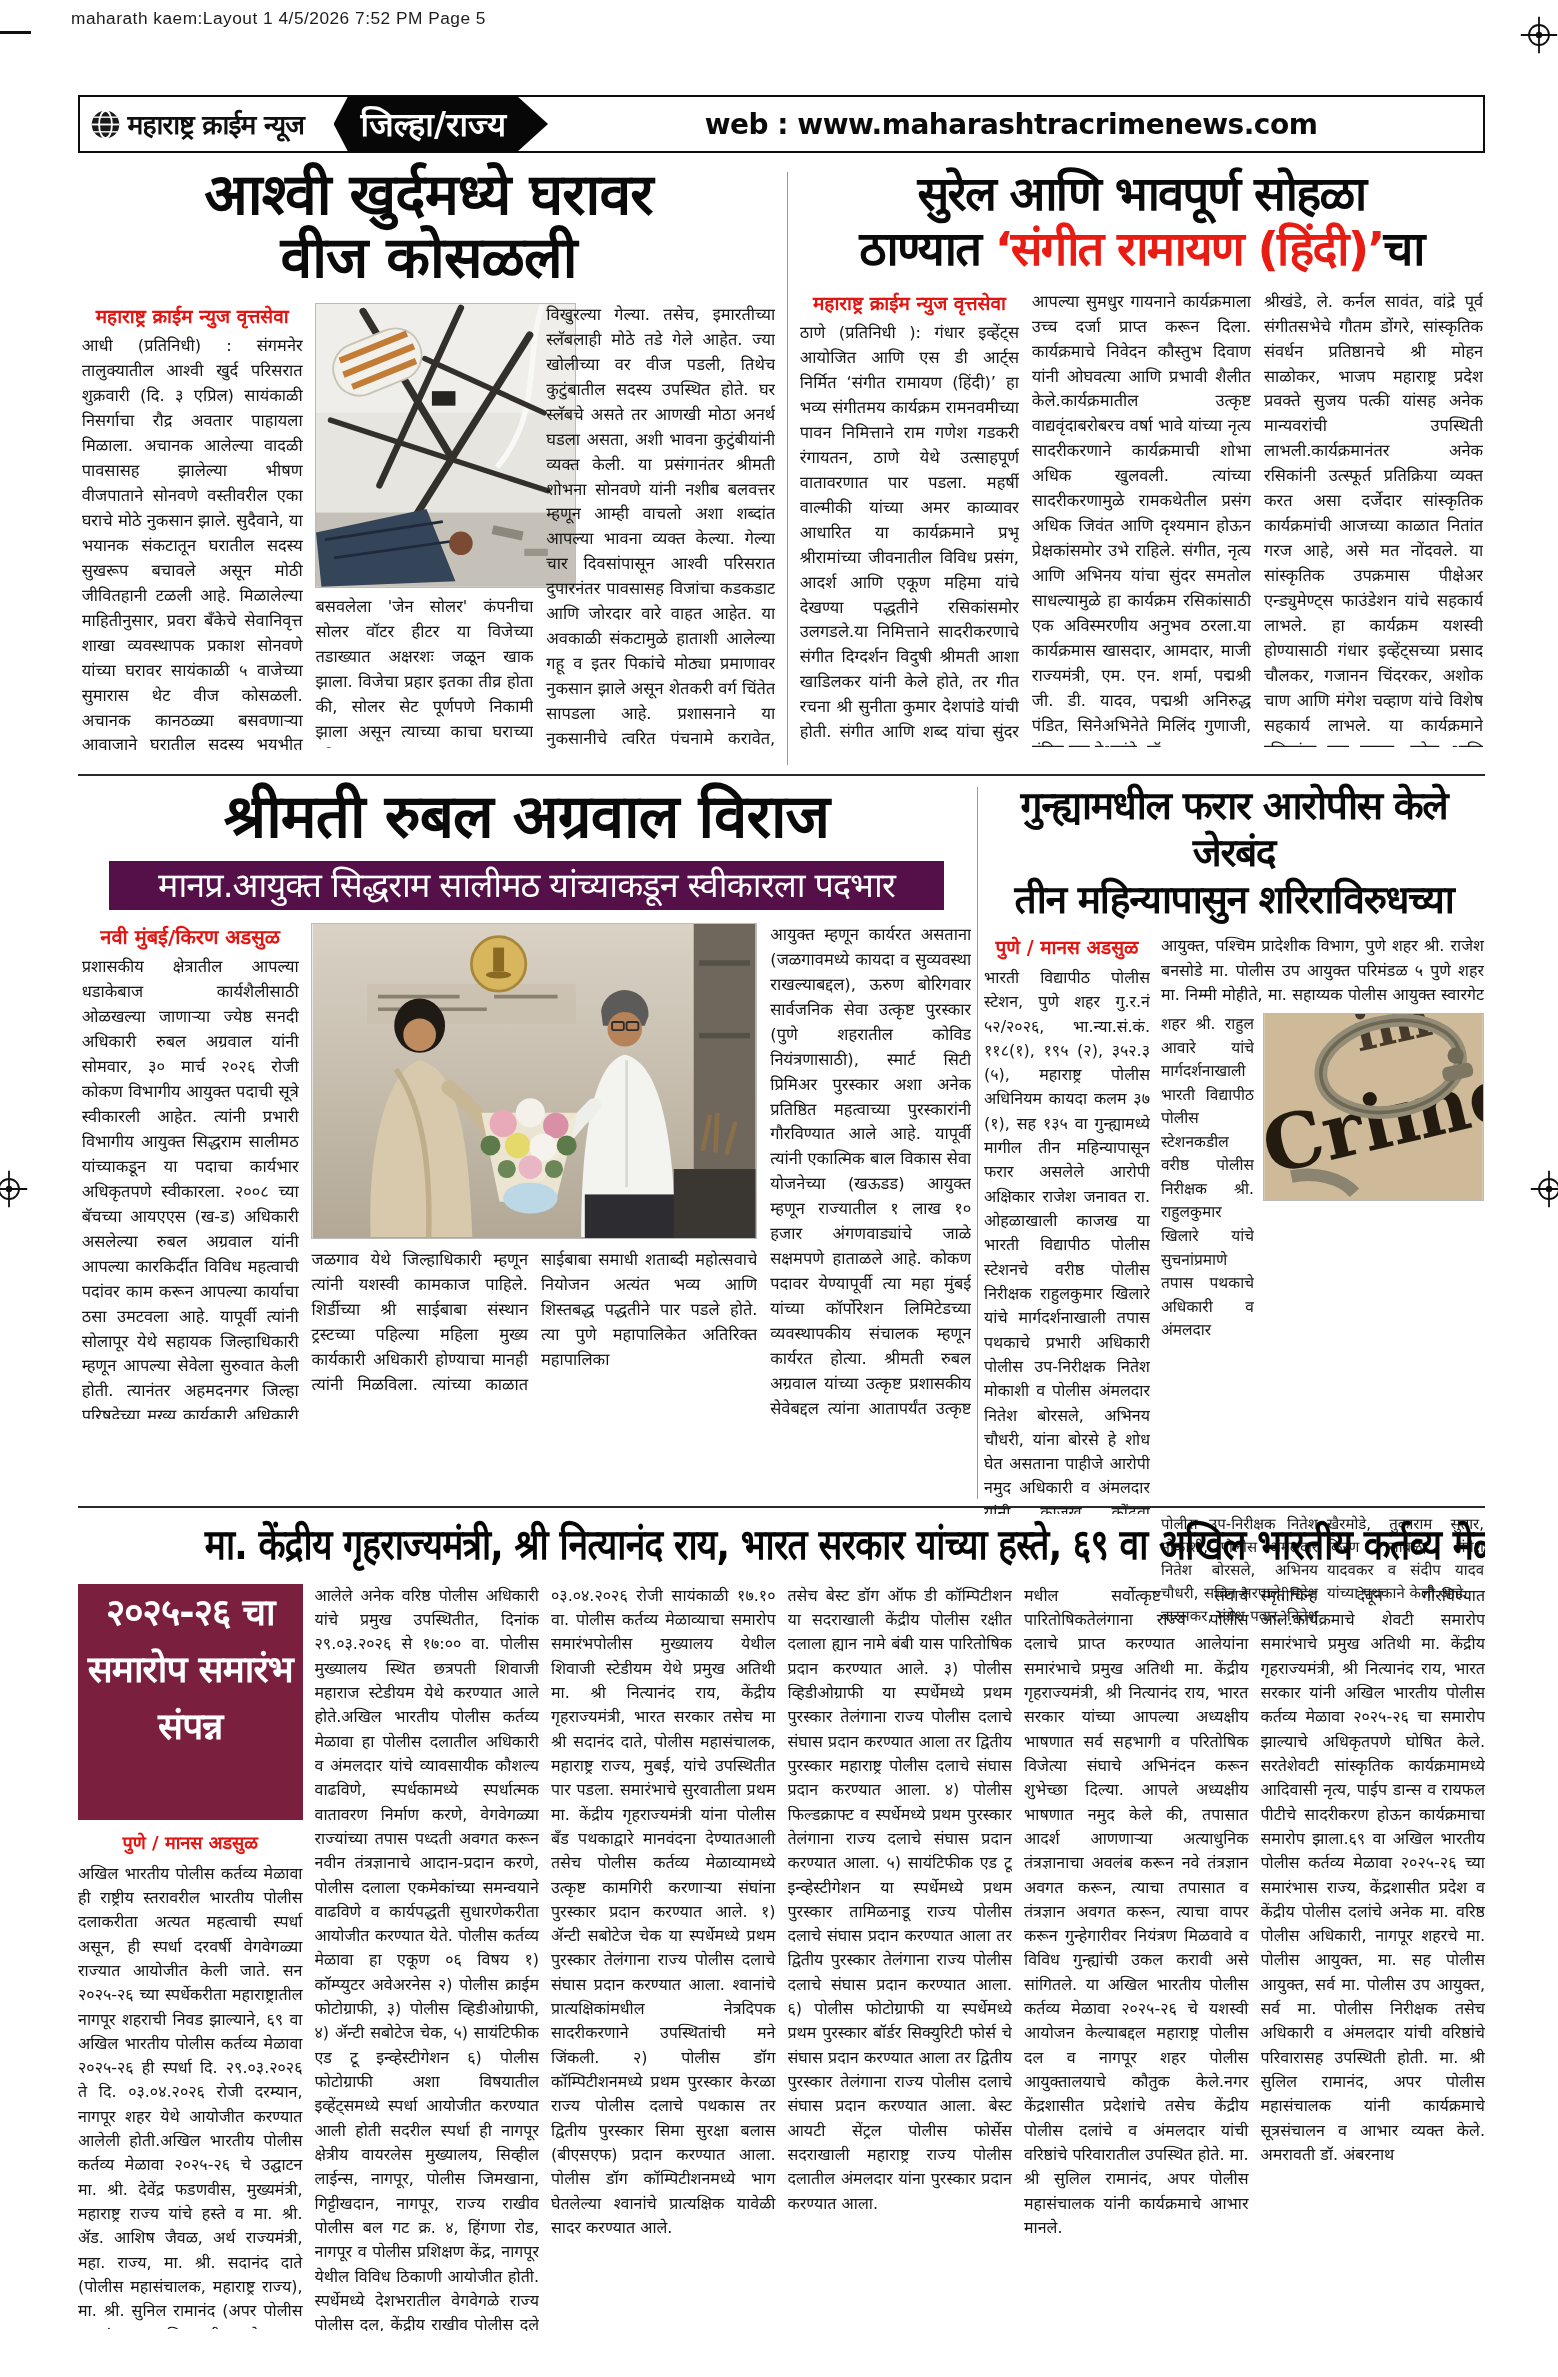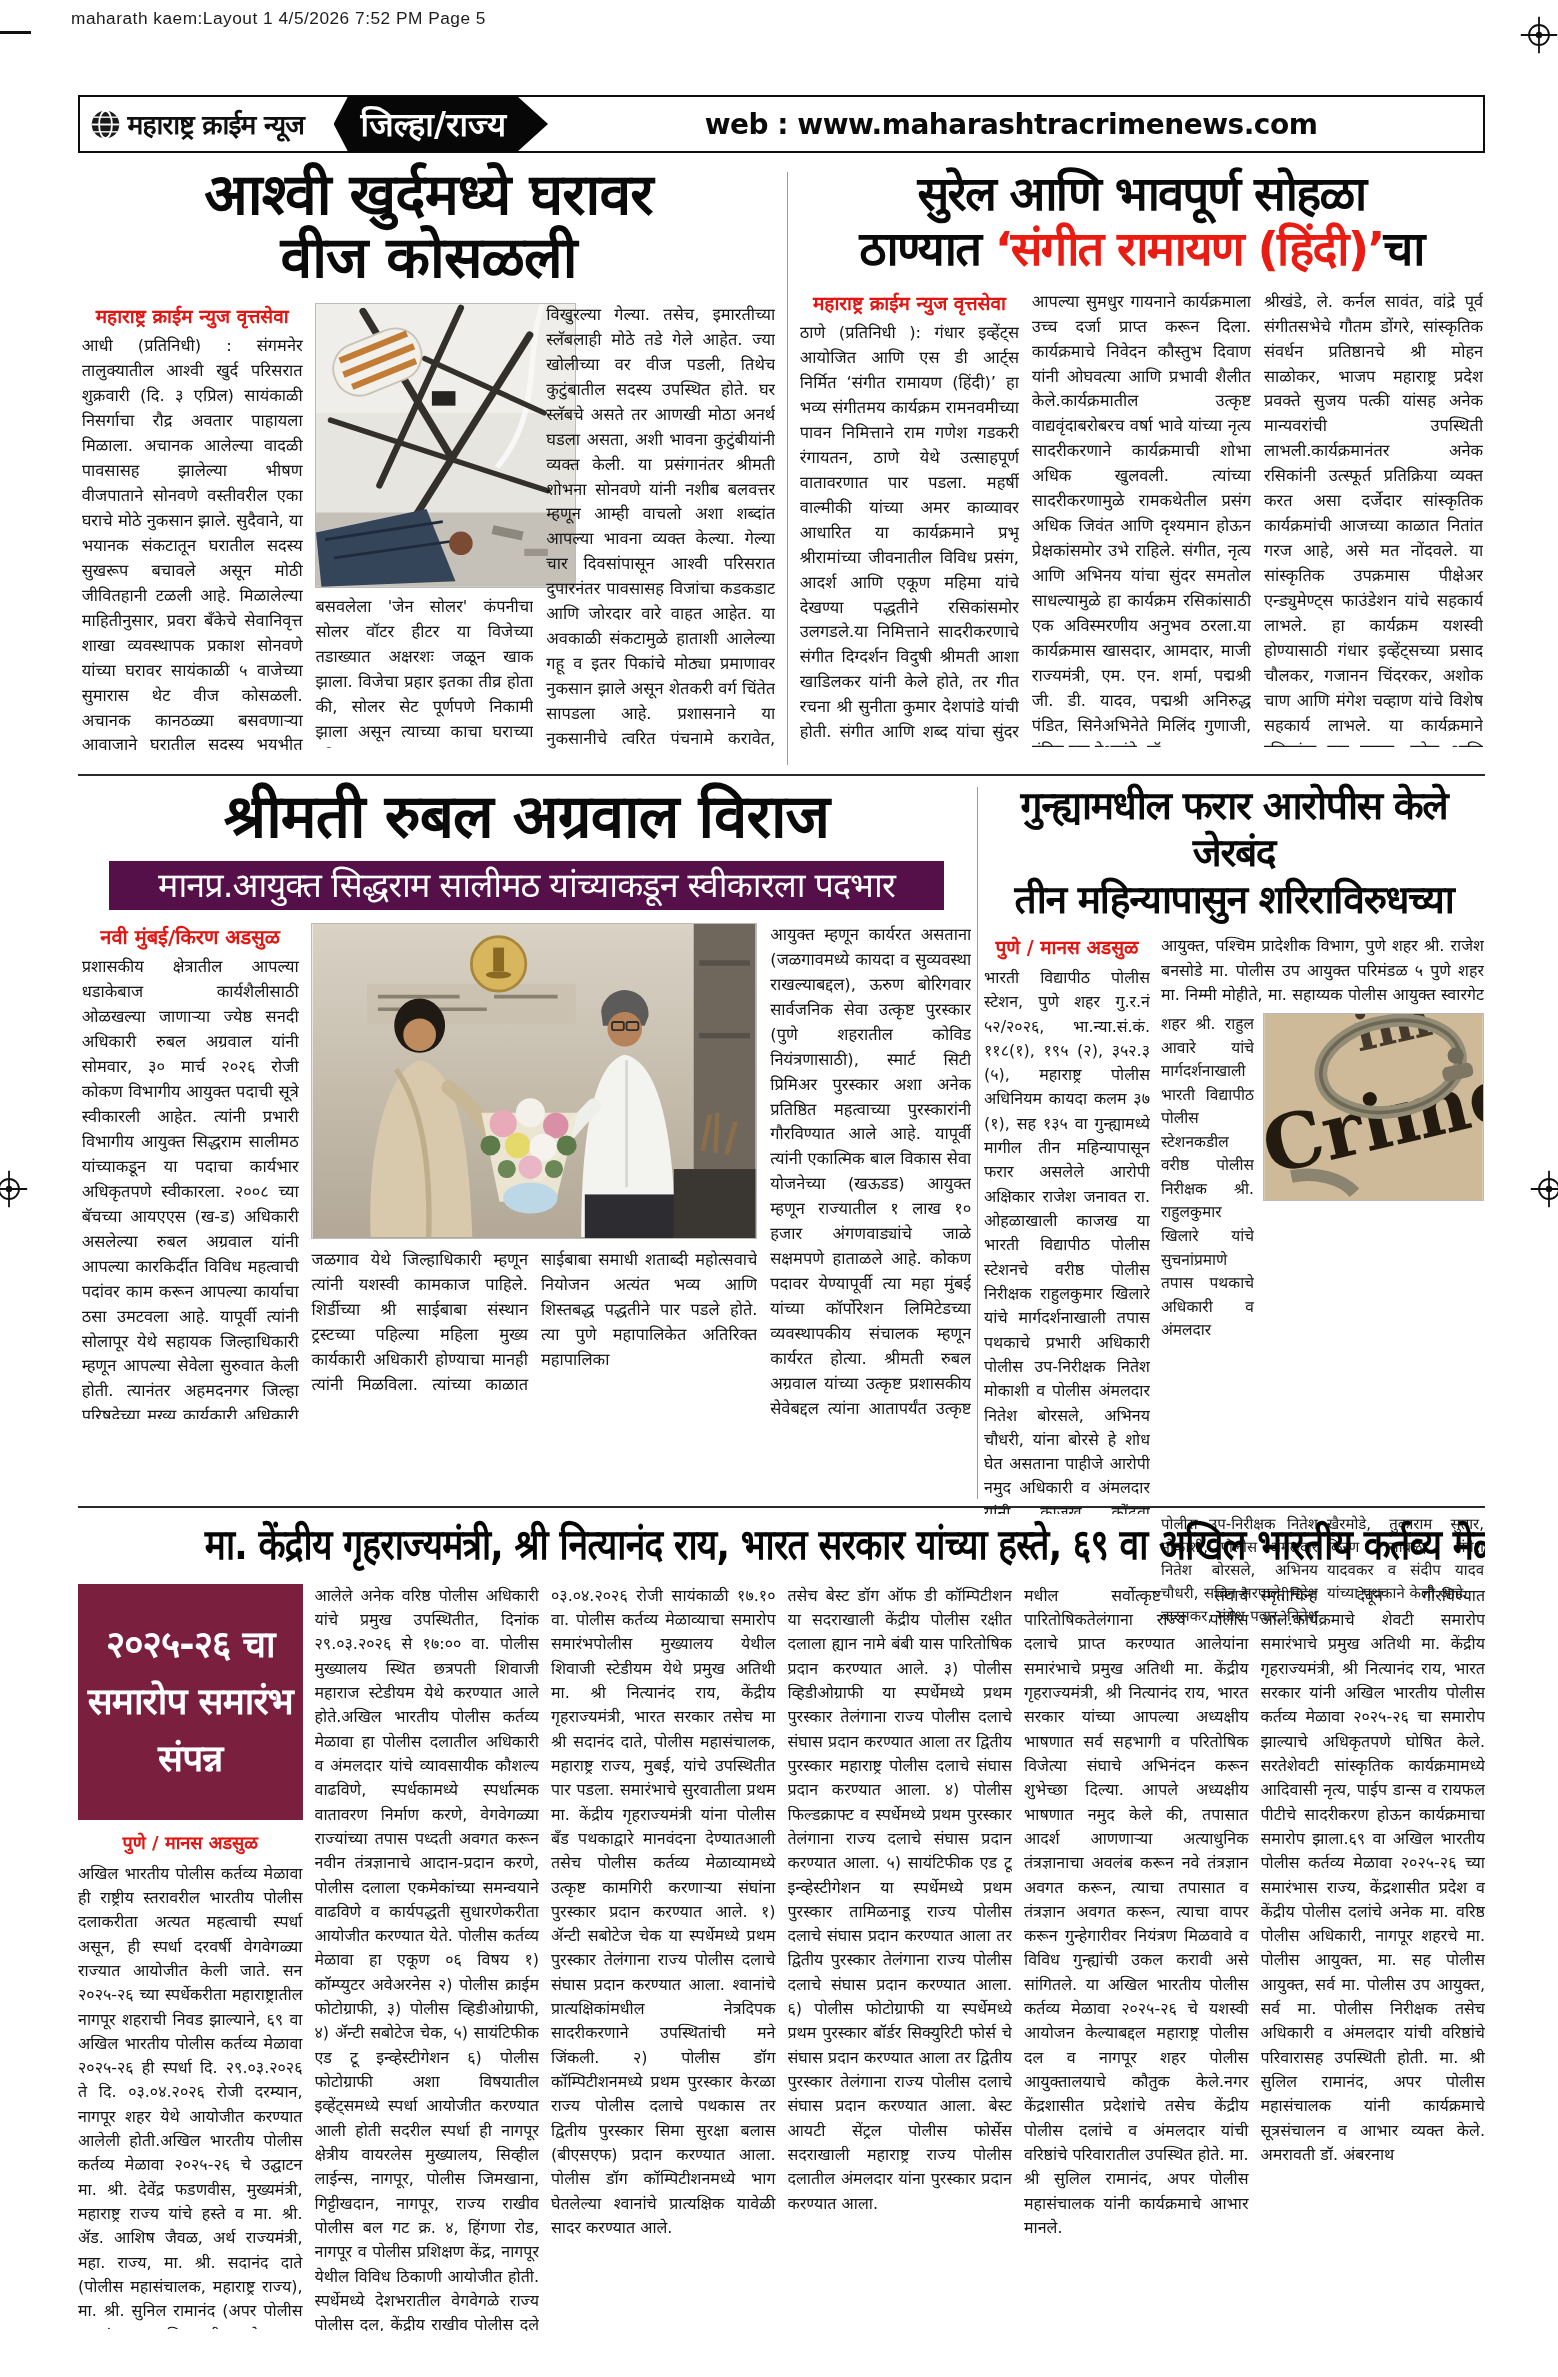--- a/index.html
+++ b/index.html
@@ -92,21 +92,21 @@
   .art-melava { position:absolute; left:78px; top:1514px; width:1407px; }
   .banner { text-align:center; overflow:hidden; }
   .banner span {
     display:inline-block; transform:scaleX(0.84); transform-origin:center;
     font-size:42px; font-weight:bold; color:#050505; white-space:nowrap; letter-spacing:-0.9px;
   }
   .melava-cols { display:flex; gap:12px; margin-top:12.8px; height:747px; }
   .melava-cols .col { flex:1; font-size:16px; }
   .maroon-box {
     background:#7b1f3f; color:#fff; height:236px; margin-bottom:9px;
-    display:flex; flex-direction:column; justify-content:center; text-align:center;
+    display:flex; flex-direction:column; text-align:center;
     font-size:37px; font-weight:bold; line-height:1.55; letter-spacing:-0.9px;
   }
   svg { display:block; }
   .photo { border:0.9px solid #bbb; }
 </style>
 </head>
 <body>
 
 <div class="page">
 

